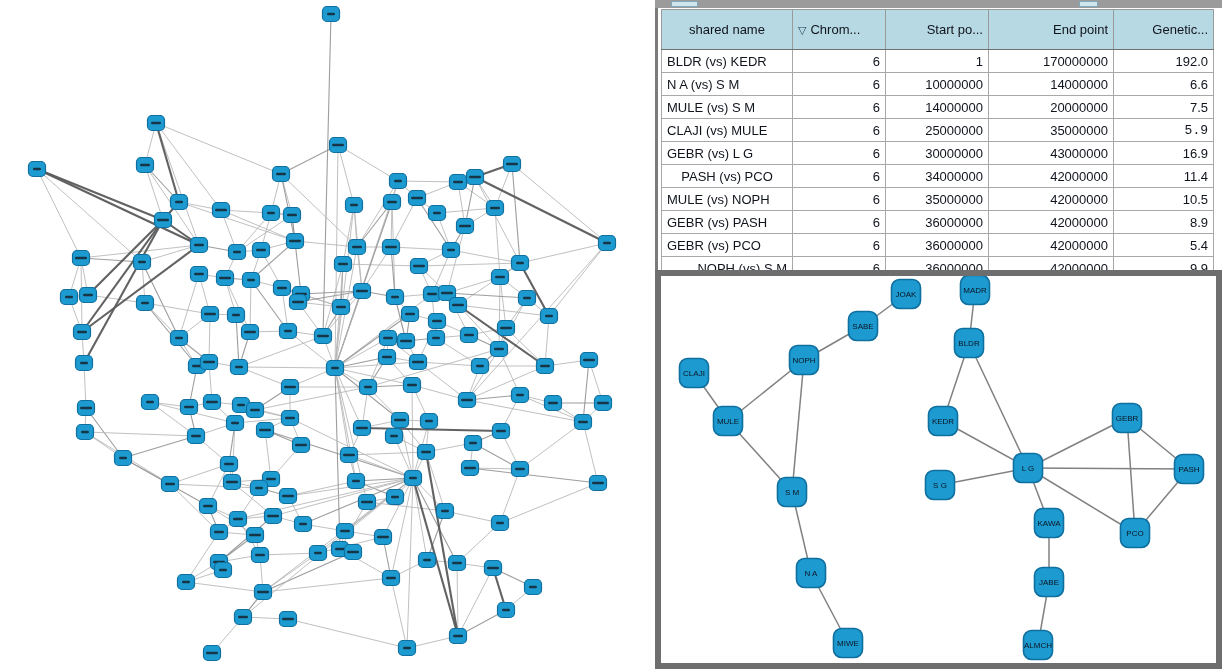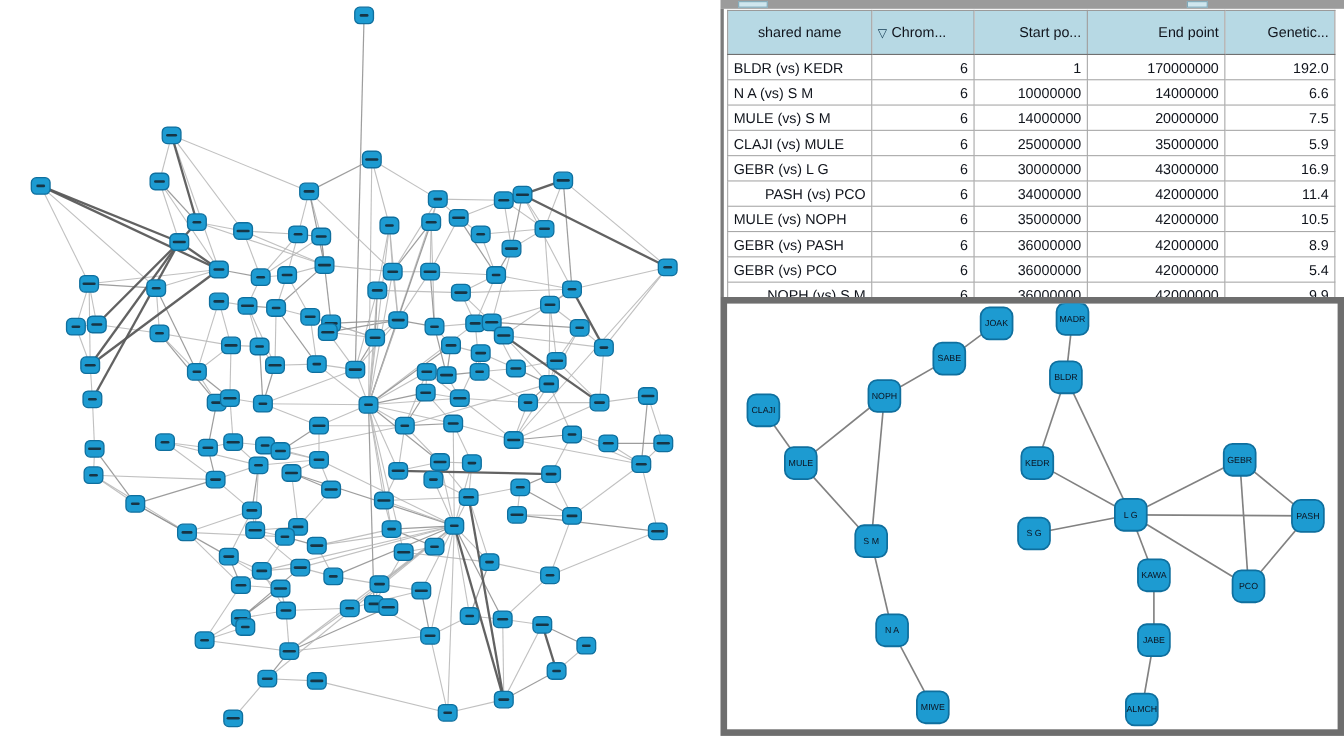--- a/index.html
+++ b/index.html
@@ -1064,31 +1064,31 @@
             <td style="text-align: right;">6</td>
             <td style="text-align: right;">14000000</td>
             <td style="text-align: right;">20000000</td>
             <td style="text-align: right;">7.5</td>
           </tr>
           <tr>
             <td style="text-align: left;">CLAJI (vs) MULE</td>
             <td style="text-align: right;">6</td>
             <td style="text-align: right;">25000000</td>
             <td style="text-align: right;">35000000</td>
-            <td style="text-align: right;">5.9</td>
+            <td style="text-align: right; font-family: Liberation Mono, monospace;">5.9</td>
           </tr>
           <tr>
             <td style="text-align: left;">GEBR (vs) L G</td>
             <td style="text-align: right;">6</td>
             <td style="text-align: right;">30000000</td>
             <td style="text-align: right;">43000000</td>
             <td style="text-align: right;">16.9</td>
           </tr>
           <tr>
-            <td style="text-align: right; margin-top: 28px;">PASH (vs) PCO</td>
+            <td style="text-align: center; margin-top: 28px;">PASH (vs) PCO</td>
             <td style="text-align: right;">6</td>
             <td style="text-align: right;">34000000</td>
             <td style="text-align: right;">42000000</td>
             <td style="text-align: right;">11.4</td>
           </tr>
           <tr>
             <td style="text-align: left;">MULE (vs) NOPH</td>
             <td style="text-align: right;">6</td>
             <td style="text-align: right;">35000000</td>
             <td style="text-align: right;">42000000</td>

